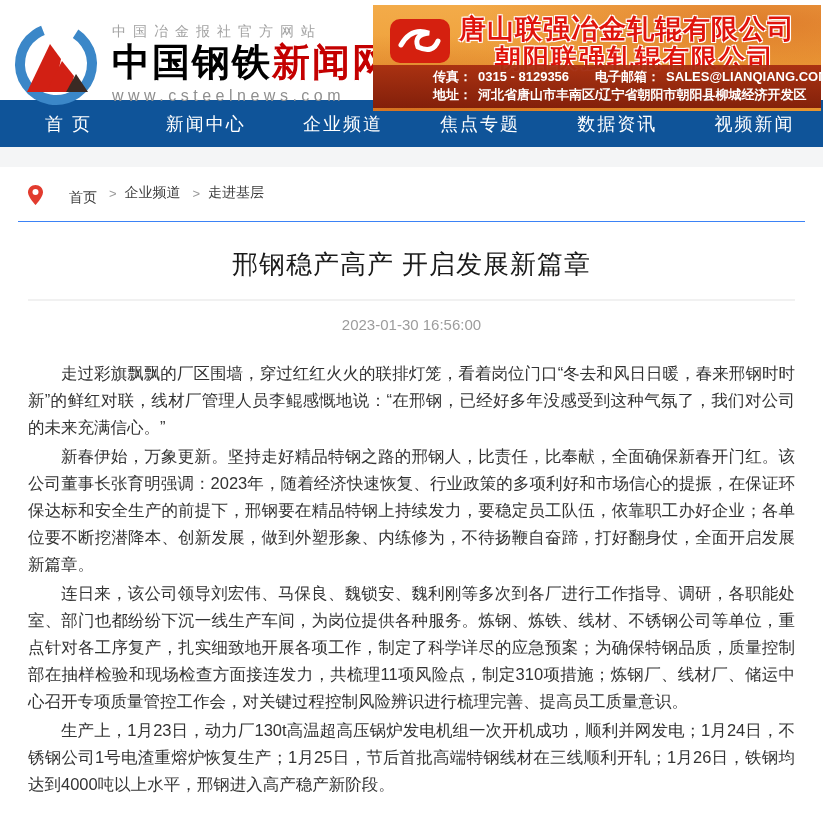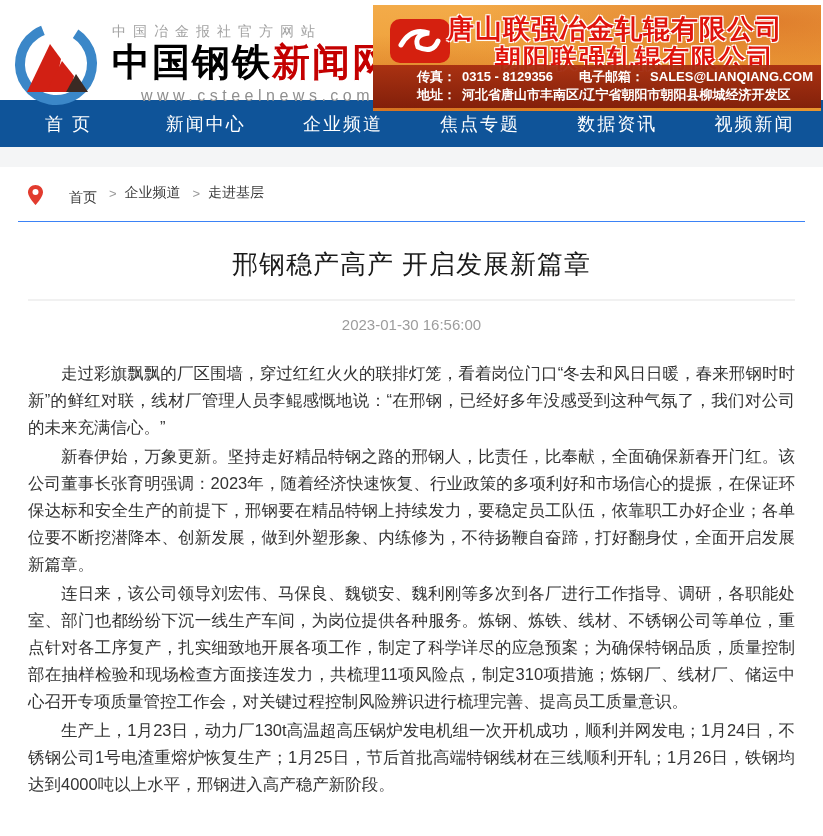--- a/index.html
+++ b/index.html
@@ -13,42 +13,42 @@
   .header { position:relative; height:100px; background:#fff; }
   .logo-wrap { position:absolute; left:10px; top:18px; display:flex; align-items:center; }
   .logo-mark { width:92px; height:92px; flex:0 0 auto; }
   .logo-text { margin-left:10px; }
   .logo-sub { font-size:14px; letter-spacing:7px; color:#a2a2a2; white-space:nowrap; }
   .logo-main {
     font-size:38px; line-height:1.15; font-weight:bold; letter-spacing:2px;
     color:#000; font-family:"Liberation Serif","DejaVu Serif",serif; white-space:nowrap;
   }
   .logo-main .red-part { color:#c40000; }
-  .logo-url { font-size:16px; letter-spacing:4.5px; color:#8f8f8f; white-space:nowrap; margin-top:2px;margin-left:29px; }
+  .logo-url { font-size:16px; letter-spacing:4.5px; color:#8f8f8f; white-space:nowrap; margin-top:2px; }
 
   
   .banner {
     position:absolute; right:2px; top:5px; width:448px; height:106px; overflow:hidden;
     background:
       radial-gradient(ellipse at 88% 15%, rgba(205,85,20,.50), transparent 55%),
       radial-gradient(ellipse at 8% 95%, rgba(190,70,15,.45), transparent 50%),
       linear-gradient(180deg,#f3ab49 0%, #eea03a 55%, #e8942e 100%);
     cursor:pointer;
   }
   .banner-logo { position:absolute; left:16px; top:10px; }
   .banner-line { position:absolute; font-weight:bold; color:#e0140c; white-space:nowrap;
     text-shadow:-1px -1px 0 #fff,1px -1px 0 #fff,-1px 1px 0 #fff,1px 1px 0 #fff,0 0 2px #fff; }
-  .banner-line1 { left:74px; top:6px;  font-size:27px; letter-spacing:1px; }
+  .banner-line1 { left:86px; top:6px;  font-size:27px; letter-spacing:1px; }
   .banner-line2 { left:102px; top:36px; font-size:26px; letter-spacing:2px;padding-left:20px; }
   .banner-info {
     position:absolute; left:0; right:0; bottom:3px; padding:3px 8px 4px 44px;
     background:linear-gradient(180deg, rgba(167,45,16,.95), rgba(126,27,9,.95));
     color:#fff; font-size:13px; font-weight:bold; line-height:18px; white-space:nowrap;
   }
-  .banner-info .lbl { margin-right:6px; }
+  .banner-info .lbl { margin-right:6px;margin-left:16px; }
   .banner-info .gap { margin-left:26px; }
 
   
   .nav { display:flex; height:47px; background:#0f5499; align-items:stretch; }
   .nav-item {
     flex:1; display:flex; align-items:center; justify-content:center;
     color:#fff; font-size:18px; letter-spacing:2px; cursor:pointer;
   }
   .sub-strip { height:20px; background:#f4f5f6; }
 

